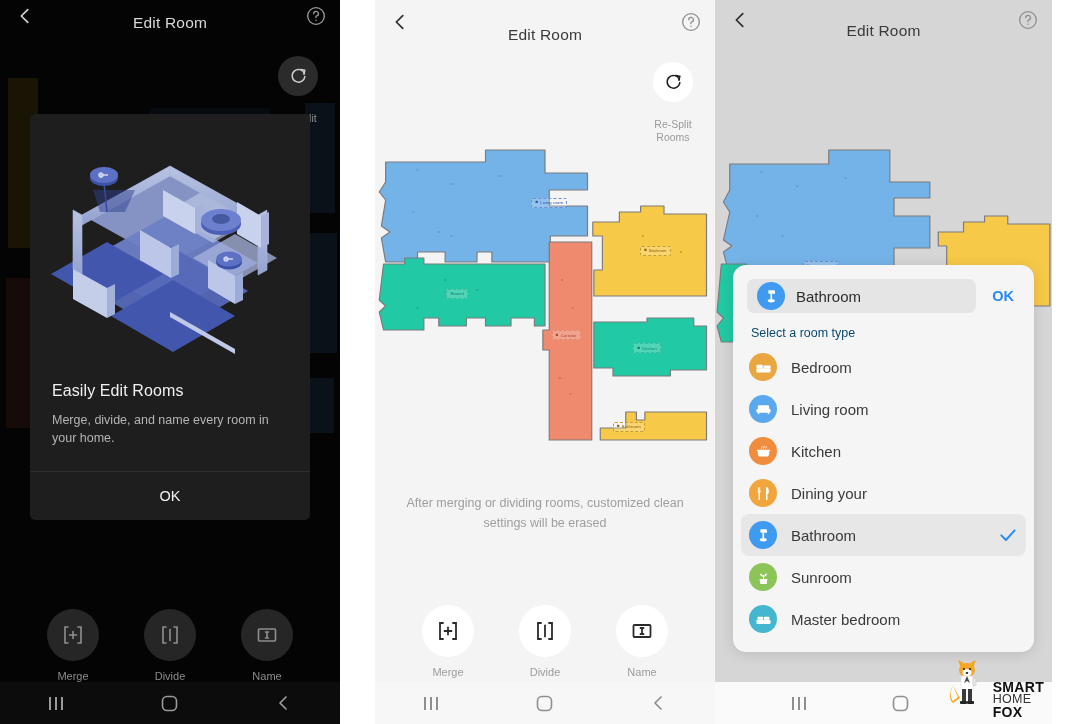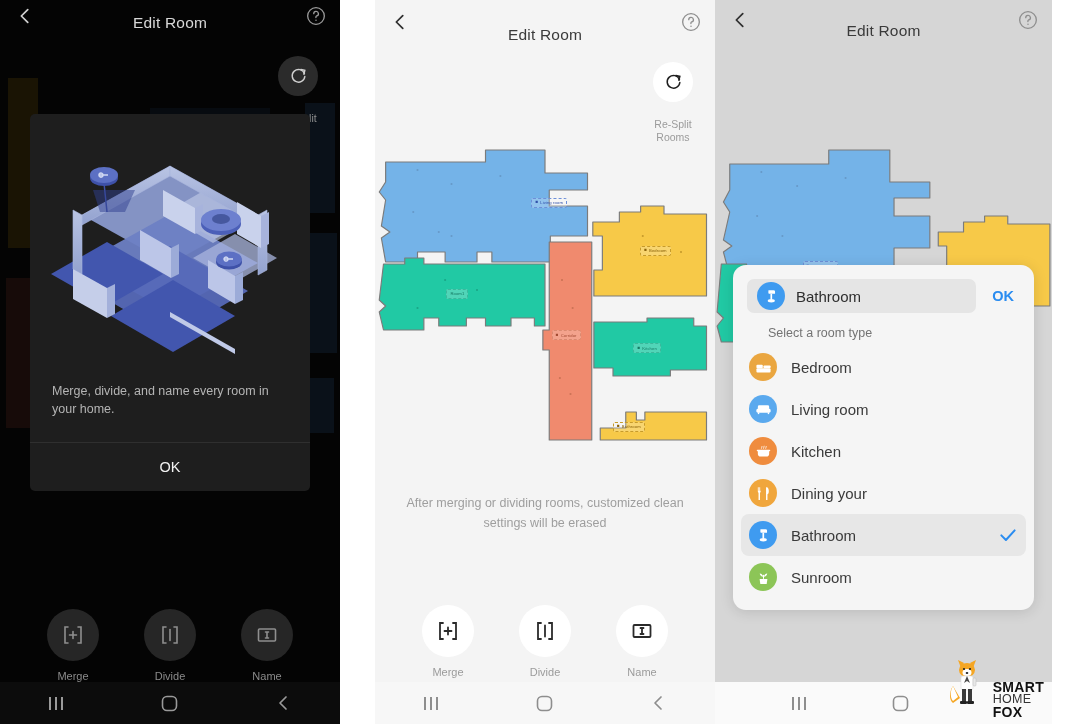--- a/index.html
+++ b/index.html
@@ -127,21 +127,21 @@
     background: #f5f5f5; border-radius: 13px; padding: 14px 0 12px;
     box-shadow: 0 2px 14px rgba(0,0,0,.13);
   }
   .sheet-top { display: flex; align-items: center; padding: 0 14px; gap: 10px; }
   .name-field {
     flex: 1; height: 34px; background: #e5e5e5; border-radius: 7px;
     display: flex; align-items: center; padding: 0 10px; gap: 11px;
   }
   .name-val { font-size: 15px; color: #2e2e2e; }
   .ok-btn { font-size: 14.5px; color: #2a8cf0; font-weight: bold; cursor: pointer; padding: 0 6px; }
-  .sheet-sub { font-size: 12.5px; color: #737373; padding: 13px 18px 6px; margin-left: 17px; }
+  .sheet-sub { font-size: 12.5px; color: #0c4a6e; padding: 13px 18px 6px; }
 
   .type-row {
     display: flex; align-items: center; gap: 14px;
     height: 42px; padding: 0 16px; cursor: pointer;
   }
   .type-row.sel { background: #e7e7e7; border-radius: 8px; margin: 0 8px; padding: 0 8px; }
   .type-lbl { font-size: 15px; color: #3a3a3a; flex: 1; }
   .check { width: 20px; height: 20px; }
   .check svg { display: block; width: 100%; height: 100%; }
 
@@ -262,20 +262,21 @@
             <polygon points="48,60 90,60 80,82 55,82" fill="#2f3f8f" opacity=".5"></polygon>
           </g>
           <g>
             <ellipse cx="184" cy="132" rx="13" ry="7.5" fill="#3e51a8"></ellipse>
             <ellipse cx="184" cy="129" rx="13" ry="7.5" fill="#5c70c4"></ellipse>
             <path d="M179,129 h9 M179,129 a2 2 0 1 1 0 .1" stroke="#cfd7f2" stroke-width="1.5" fill="none"></path>
           </g>
         </svg>
       </div>
       <div class="onb-body">
+        <div class="onb-title">Easily Edit Rooms</div>
         <div class="onb-desc">Merge, divide, and name every room in your home.</div>
       </div>
       <div class="onb-sep"></div>
       <div class="onb-ok">OK</div>
     </div>
 
     <div class="actionbar">
       <div class="action">
         <span class="action-circle">
           <svg viewBox="0 0 24 24" fill="none" stroke="#8f8f8f" stroke-width="1.6" stroke-linecap="round">
@@ -607,20 +608,30 @@
           <svg viewBox="0 0 24 24" fill="#fff">
               <path d="M11.4 11c-2.5-.3-4.4-2-4.7-4.6 2.6.2 4.4 2 4.7 4.6z"></path>
               <path d="M12.6 11c.3-2.6 2.1-4.4 4.7-4.6-.3 2.6-2.2 4.3-4.7 4.6z"></path>
               <rect x="11.3" y="8" width="1.4" height="6" rx=".6"></rect>
               <path d="M6.5 14h11l-1 7h-9z"></path>
             </svg>
         </span>
         <span class="type-lbl">Sunroom</span>
       </div>
 
+      <div class="type-row">
+        <span class="ricon" style="background:#44b6cf;">
+          <svg viewBox="0 0 24 24" fill="#fff">
+              <rect x="2" y="12.5" width="20" height="6" rx="1.4"></rect>
+              <rect x="3.5" y="8" width="8" height="4.2" rx="1.2"></rect>
+              <rect x="12.5" y="8" width="8" height="4.2" rx="1.2"></rect>
+            </svg>
+        </span>
+        <span class="type-lbl">Master bedroom</span>
+      </div>
     </div>
 
     <div class="navbar">
       <span class="nav-btn" style="margin-left:34px;">
         <svg width="17" height="15" viewBox="0 0 17 15">
             <g fill="#8e8e8e">
               <rect x="1" y="1" width="2" height="13"></rect>
               <rect x="7" y="1" width="2" height="13"></rect>
               <rect x="13" y="1" width="2" height="13"></rect>
             </g>

